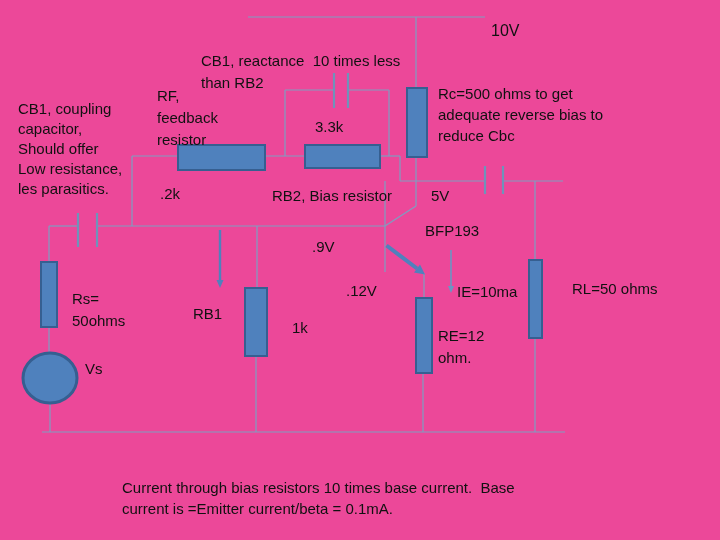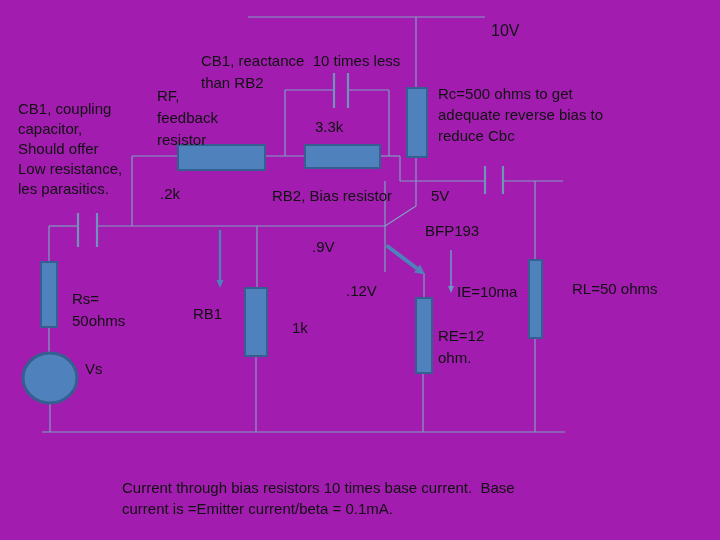--- a/index.html
+++ b/index.html
@@ -1,16 +1,16 @@
 <!DOCTYPE html>
 <html><head>
 <meta charset="utf-8">
 <style>
   html,body{margin:0;padding:0;background:#ffffff;}
-  .slide{position:relative;width:720px;height:540px;background:#a21caf;overflow:hidden;
+  .slide{position:relative;width:720px;height:540px;background:#ec4899;overflow:hidden;
          font-family:"Liberation Sans", sans-serif;}
   svg{display:block;}
   text{font-family:"Liberation Sans", sans-serif;}
 </style>
 </head>
 <body>
 
 <div class="slide">
   <svg id="canvas" width="720" height="540" viewBox="0 0 720 540">
       <line x1="248" y1="17" x2="485" y2="17" stroke="#7e9ec2" stroke-width="1.2"></line>

